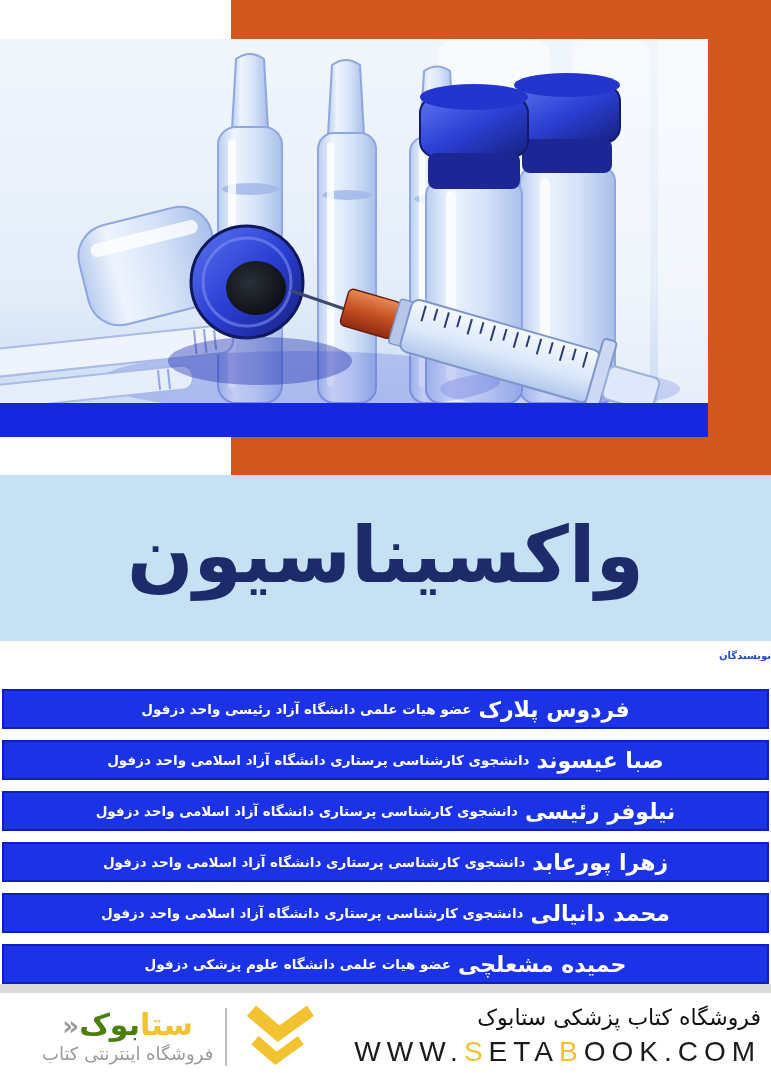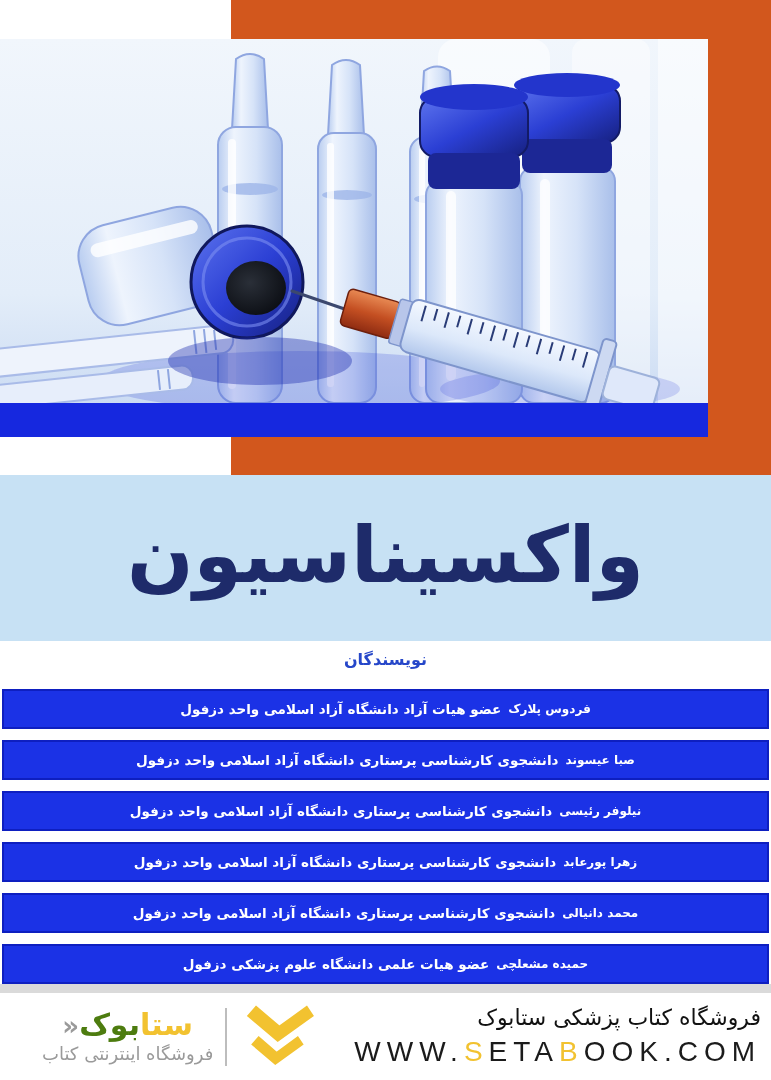--- a/index.html
+++ b/index.html
@@ -20,30 +20,30 @@
   .title-band {
     position:absolute; left:0; top:475px; width:771px; height:166px;
     background:#C7E1F4; display:flex; align-items:center; justify-content:center;
   }
   .book-title {
     color:#1E2B6A; font-size:78px; font-weight:bold; direction:rtl;
     line-height:1; padding-bottom:6px;
   }
   
   .authors-label {
-    position:absolute; left:0; top:650px; width:771px; text-align:center;
-    color:#2647C9; font-size:16px; font-weight:bold; direction:rtl;
+    position:absolute; left:0; top:650px; width:771px; 
+    color:#2647C9; font-size:10px; font-weight:bold; direction:rtl;
   }
   .author-bar {
     position:absolute; left:2px; width:767px; height:40px;
     background:#1B32E6; border:2px solid #0E1FC0;
     display:flex; direction:rtl; align-items:center; justify-content:center; gap:7px;
     color:#ffffff;
   }
-  .a-name { font-size:12px; font-weight:800; white-space:nowrap; }
+  .a-name { font-size:22px; font-weight:800; white-space:nowrap; }
   .a-role { font-size:13.5px; font-weight:700; white-space:nowrap; }
   .bar-0 { top:689px; } .bar-1 { top:740px; } .bar-2 { top:791px; }
   .bar-3 { top:842px; } .bar-4 { top:893px; } .bar-5 { top:944px; }
   .gray-strip { position:absolute; left:0; top:984px; width:771px; height:9px; background:#DADADA; }
   
   .footer {
     position:absolute; left:0; top:993px; width:771px; height:87px; background:#ffffff;
     display:flex; align-items:center; justify-content:space-between;
     padding:0 10px 0 42px;
   }
@@ -175,21 +175,21 @@
   <div class="white-bl"></div>
 
   <div class="title-band">
     <div class="book-title">واکسیناسیون</div>
   </div>
 
   <div class="authors-label">نویسندگان</div>
 
   <div class="author-bar bar-0">
     <span class="a-name">فردوس پلارک</span>
-    <span class="a-role">عضو هیات آزاد دانشگاه آزاد اسلامی واحد دزفول</span>
+    <span class="a-role">عضو هیات علمی دانشگاه آزاد رئیسی واحد دزفول</span>
   </div>
   <div class="author-bar bar-1">
     <span class="a-name">صبا عیسوند</span>
     <span class="a-role">دانشجوی کارشناسی پرستاری دانشگاه آزاد اسلامی واحد دزفول</span>
   </div>
   <div class="author-bar bar-2">
     <span class="a-name">نیلوفر رئیسی</span>
     <span class="a-role">دانشجوی کارشناسی پرستاری دانشگاه آزاد اسلامی واحد دزفول</span>
   </div>
   <div class="author-bar bar-3">

